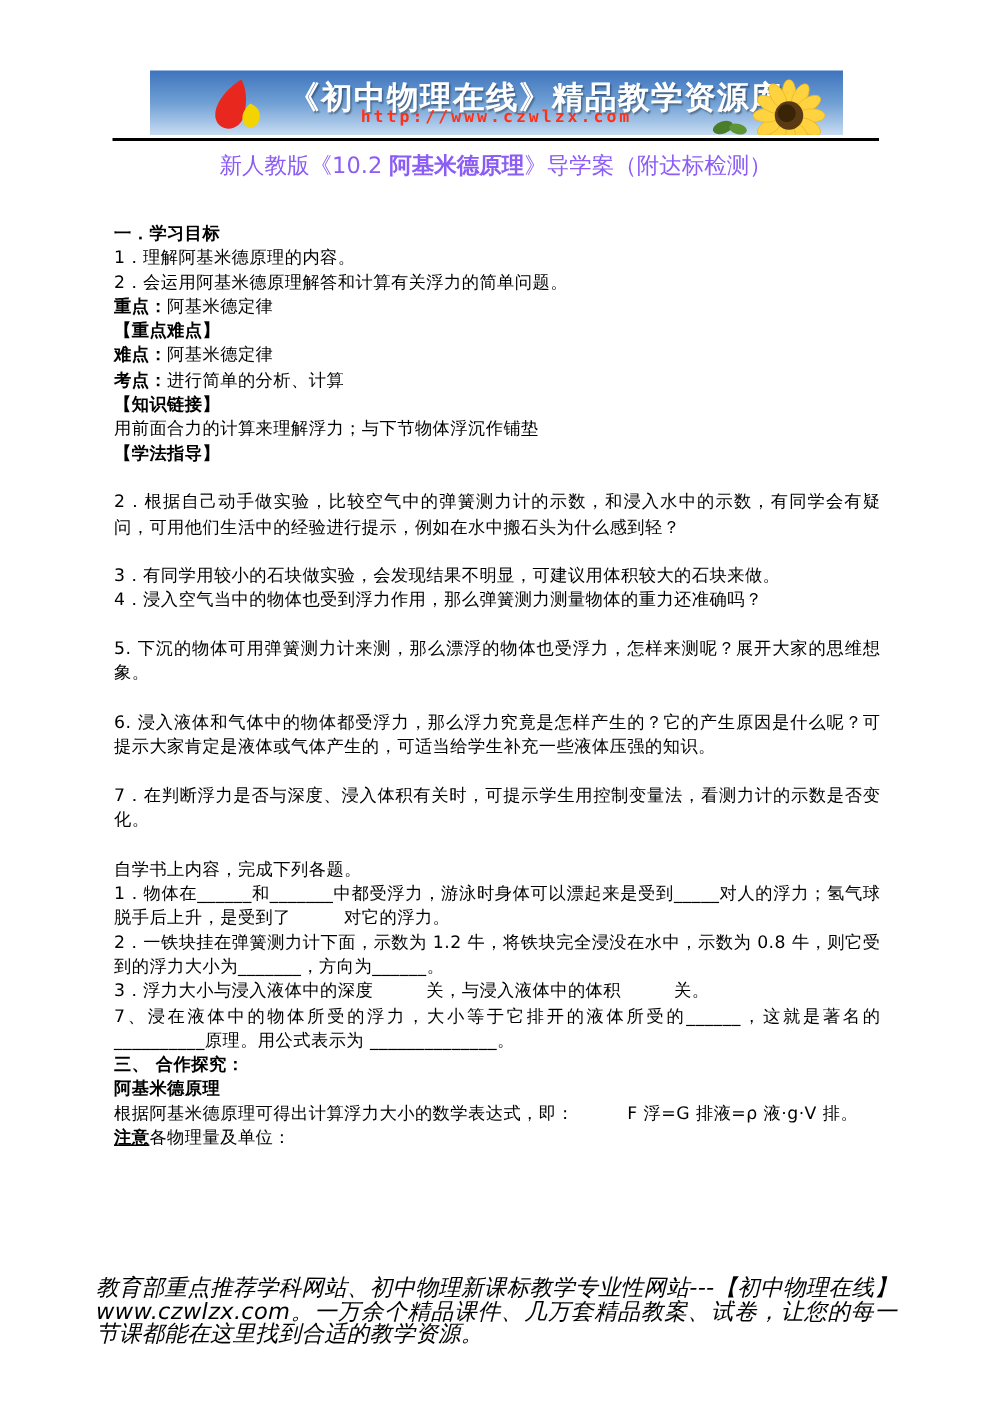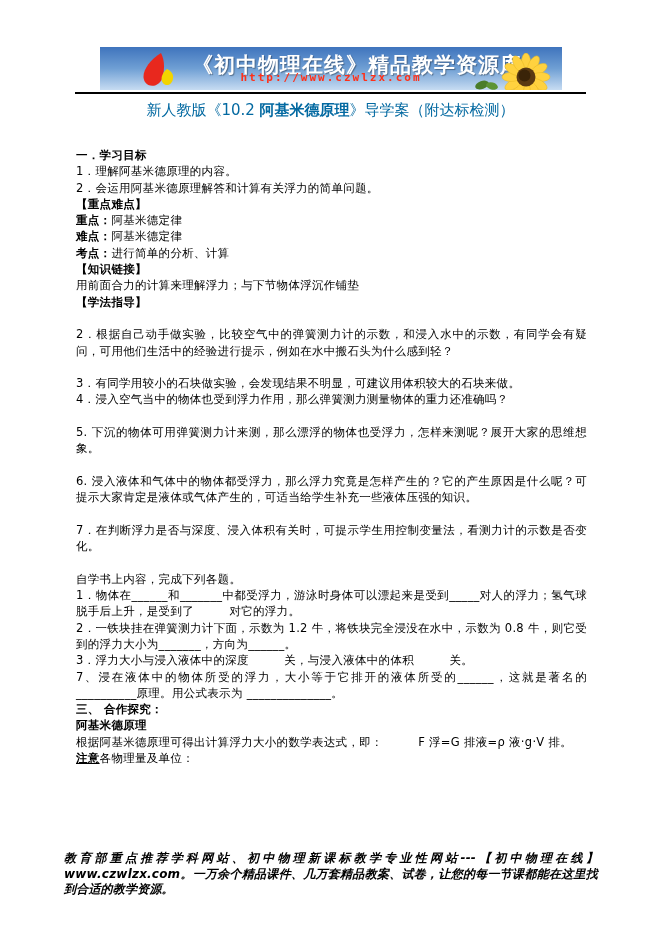--- a/index.html
+++ b/index.html
@@ -27,34 +27,34 @@
     color:#ff3018;font-weight:bold;font-size:11px;letter-spacing:2px;
     font-family:"DejaVu Sans Mono","Liberation Mono",monospace;white-space:nowrap;
   }
   .banner-sunflower{position:absolute;right:6px;top:6px;width:64px;height:40px;}
   .banner-leaves{position:absolute;right:62px;top:26px;width:26px;height:18px;}
 
   
   .header-rule{position:absolute;left:75px;top:92px;width:511px;height:2px;background:#000;}
   .page-title{
     position:absolute;left:60px;top:101px;width:541px;text-align:center;
-    font-size:15px;color:#0369a1;white-space:nowrap;
+    font-size:15px;color:#8b5cf6;white-space:nowrap;
   }
   .page-title .b{font-weight:bold;}
 
   
   .doc{position:absolute;left:76px;top:147px;width:511px;text-align:justify;}
   .doc p.line{margin:0;font-size:11.5px;line-height:16.3px;letter-spacing:.3px;}
   .b{font-weight:bold;}
   .u{text-decoration:underline;}
 
   
   .footer{
     position:absolute;left:64px;top:851px;width:534px;
-    font-size:12px;font-weight:bold;font-style:italic;line-height:15.5px;
+    font-size:15px;font-weight:normal;font-style:italic;line-height:15.5px;
     text-align:justify;letter-spacing:.2px;
   }
 </style>
 </head>
 <body>
 
 <div class="page">
 
   <div class="banner">
     <svg class="banner-logo" viewBox="0 0 38 36" aria-hidden="true">
@@ -92,22 +92,22 @@
   <div class="header-rule"></div>
 
   <div class="page-title">
     <span>新人教版《10.2 </span><span class="b">阿基米德原理</span><span>》导学案（附达标检测）</span>
   </div>
 
   <div class="doc">
       <p class="line"><span class="b">一．学习目标</span></p>
       <p class="line"><span>1．理解阿基米德原理的内容。</span></p>
       <p class="line"><span>2．会运用阿基米德原理解答和计算有关浮力的简单问题。</span></p>
+      <p class="line"><span class="b">重点：</span><span>阿基米德定律</span></p>
       <p class="line"><span class="b">【重点难点】</span></p>
-      <p class="line"><span class="b">重点：</span><span>阿基米德定律</span></p>
       <p class="line"><span class="b">难点：</span><span>阿基米德定律</span></p>
       <p class="line"><span class="b">考点：</span><span>进行简单的分析、计算</span></p>
       <p class="line"><span class="b">【知识链接】</span></p>
       <p class="line"><span>用前面合力的计算来理解浮力；与下节物体浮沉作铺垫</span></p>
       <p class="line"><span class="b">【学法指导】</span></p>
       <p class="line">&nbsp;</p>
       <p class="line"><span>2．根据自己动手做实验，比较空气中的弹簧测力计的示数，和浸入水中的示数，有同学会有疑问，可用他们生活中的经验进行提示，例如在水中搬石头为什么感到轻？</span></p>
       <p class="line">&nbsp;</p>
       <p class="line"><span>3．有同学用较小的石块做实验，会发现结果不明显，可建议用体积较大的石块来做。</span></p>
       <p class="line"><span>4．浸入空气当中的物体也受到浮力作用，那么弹簧测力测量物体的重力还准确吗？</span></p>

